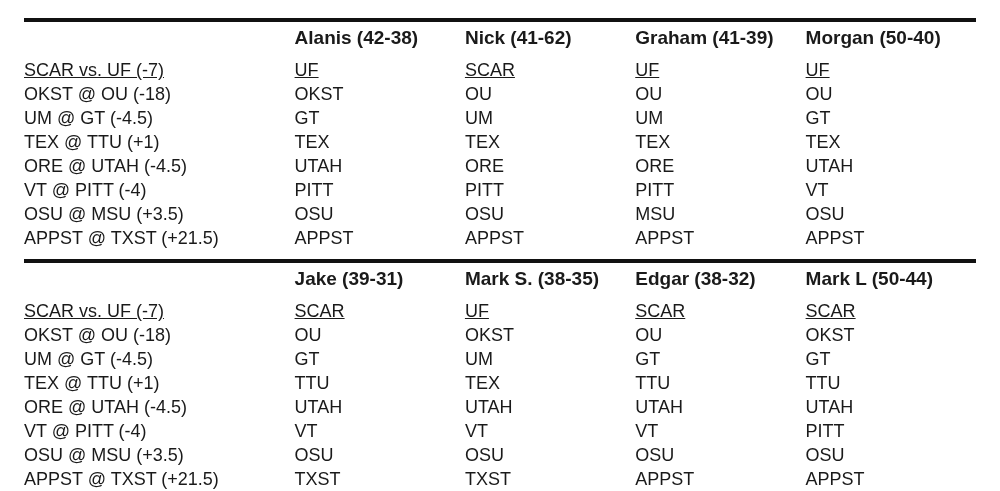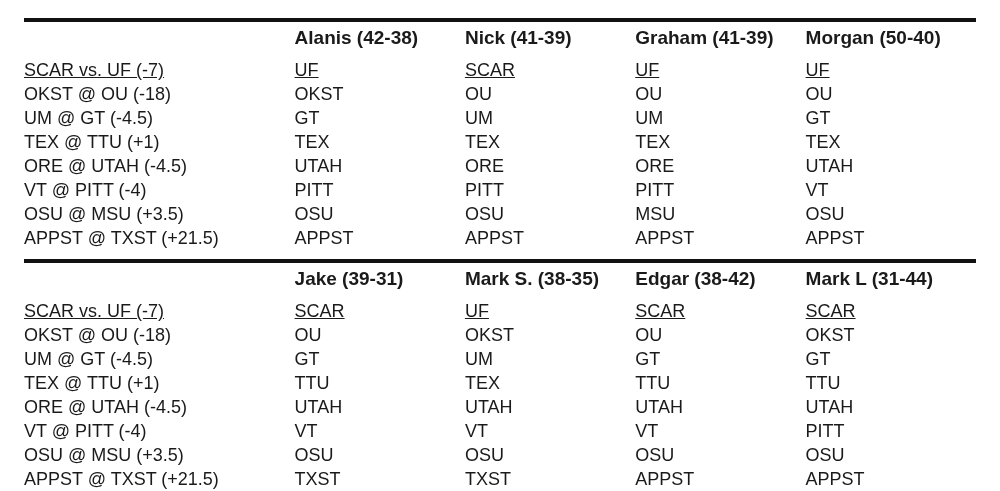--- a/index.html
+++ b/index.html
@@ -74,21 +74,21 @@
       <col class="game">
         <col class="pick">
         <col class="pick">
         <col class="pick">
         <col class="pick">
     </colgroup>
     <thead>
       <tr>
         <th class="game-cell"></th>
         <th>Alanis (42-38)</th>
-        <th>Nick (41-39)</th>
+        <th>Nick (41-62)</th>
         <th>Graham (41-39)</th>
         <th>Morgan (50-40)</th>
       </tr>
     </thead>
     <tbody>
       <tr>
         <td class="game-cell">SCAR vs. UF (-7)</td>
         <td>UF</td>
         <td>SCAR</td>
         <td>UF</td>
@@ -154,22 +154,22 @@
         <col class="pick">
         <col class="pick">
         <col class="pick">
         <col class="pick">
     </colgroup>
     <thead>
       <tr>
         <th class="game-cell"></th>
         <th>Jake (39-31)</th>
         <th>Mark S. (38-35)</th>
-        <th>Edgar (38-42)</th>
-        <th>Mark L (31-44)</th>
+        <th>Edgar (38-32)</th>
+        <th>Mark L (50-44)</th>
       </tr>
     </thead>
     <tbody>
       <tr>
         <td class="game-cell">SCAR vs. UF (-7)</td>
         <td>SCAR</td>
         <td>UF</td>
         <td>SCAR</td>
         <td>SCAR</td>
       </tr>

